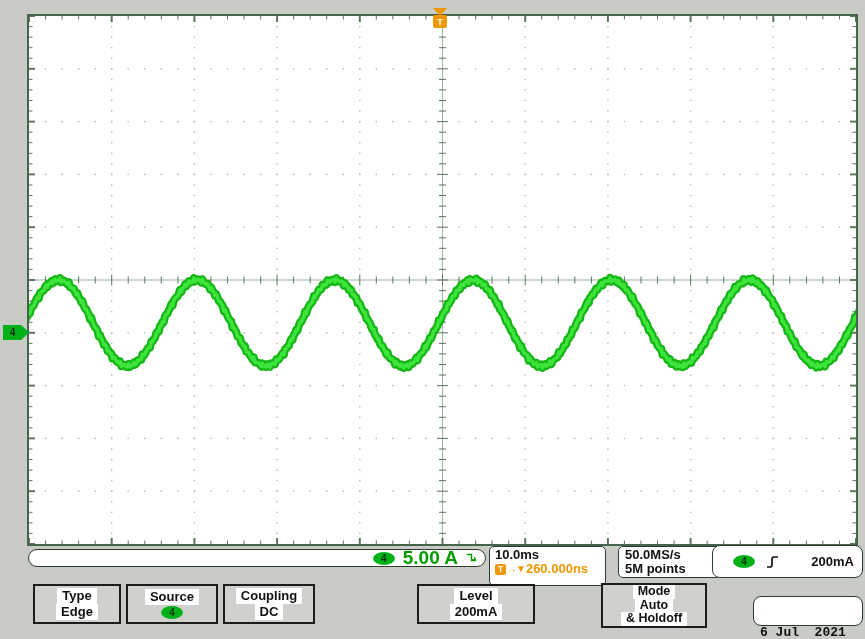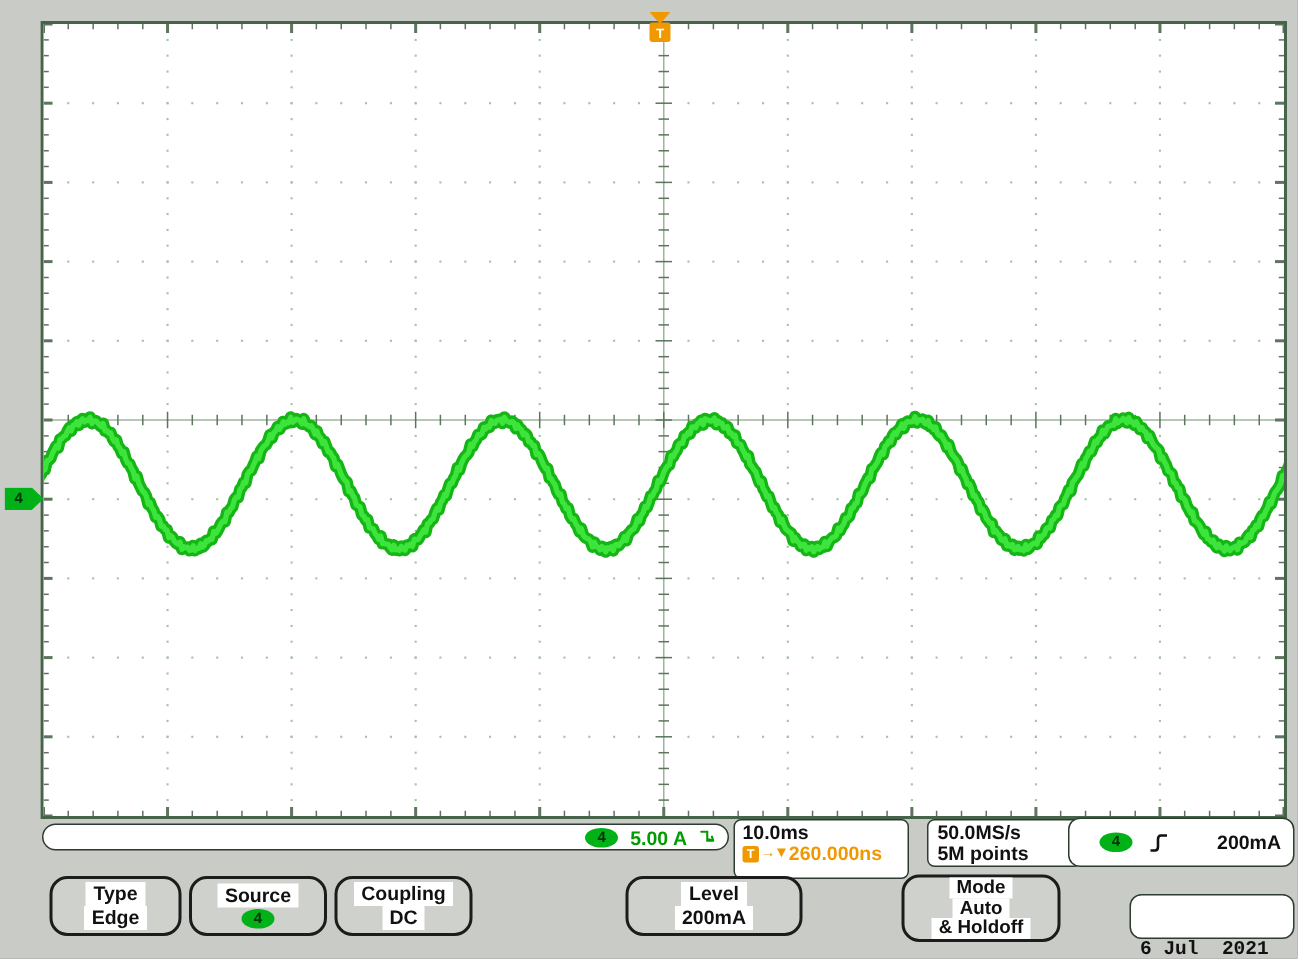--- a/index.html
+++ b/index.html
@@ -38,39 +38,39 @@
   .rbox{position:absolute;background:#fff;border:1px solid #2c3c2e;box-sizing:border-box;}
   .readout-bar{
     left:28px;top:549px;width:458px;height:18px;border-radius:9px;
     display:flex;align-items:center;justify-content:flex-end;gap:8px;padding:0 7px;
   }
   .oval{
     width:22px;height:13px;border-radius:50%;background:#00b118;color:#063306;
     display:inline-flex;align-items:center;justify-content:center;
     font-size:10px;flex:none;
   }
-  .ch-scale{color:#009c00;font-size:13px;}
+  .ch-scale{color:#009c00;font-size:19px;}
   .tb-box{left:489px;top:546px;width:117px;height:40px;border-radius:5px;padding:1px 5px;}
   .tb-scale{font-size:13px;line-height:14px;}
   .tb-delay{display:flex;align-items:center;gap:1px;color:#f09800;font-size:13px;line-height:14px;}
   .tchip{
     width:11px;height:11px;background:#f09800;border-radius:2px;color:#fff;
     display:inline-flex;align-items:center;justify-content:center;font-size:8.5px;flex:none;
   }
   .arrows{font-size:10px;letter-spacing:-1px;}
   .acq-box{left:618px;top:546px;width:103px;height:32px;border-radius:5px;padding:1px 6px;font-size:13px;line-height:14px;}
   .trg-box{
     left:712px;top:545px;width:151px;height:33px;border-radius:8px;
     display:flex;align-items:center;padding:0 8px 0 20px;
   }
   .trg-box .slope-glyph{margin-left:11px;}
   .trg-level{margin-left:auto;font-size:13px;}
   
   .menu-btn{
-    position:absolute;background:#cfd1cc;border:2px solid #1c1c1c;border-radius:12px;
+    position:absolute;background:#cfd1cc;border:2px solid #1c1c1c;border-radius:0;
     box-sizing:border-box;display:flex;flex-direction:column;align-items:center;
     justify-content:center;font-size:13px;line-height:16px;text-align:center;
   }
   .plate{background:#fff;padding:0 5px;display:inline-block;white-space:nowrap;}
   .btn-type{left:33px;top:584px;width:88px;height:40px;}
   .btn-source{left:126px;top:584px;width:92px;height:40px;gap:1px;}
   .btn-coupling{left:223px;top:584px;width:92px;height:40px;}
   .btn-slope{left:320px;top:582px;width:93px;height:49px;justify-content:flex-start;padding-top:1px;}
   .slope-row{display:flex;align-items:center;gap:8px;margin-top:1px;}
   .slope-sel{background:#fff;border:1.5px solid #1c1c1c;border-radius:4px;width:40px;height:24px;display:flex;align-items:center;justify-content:center;}

